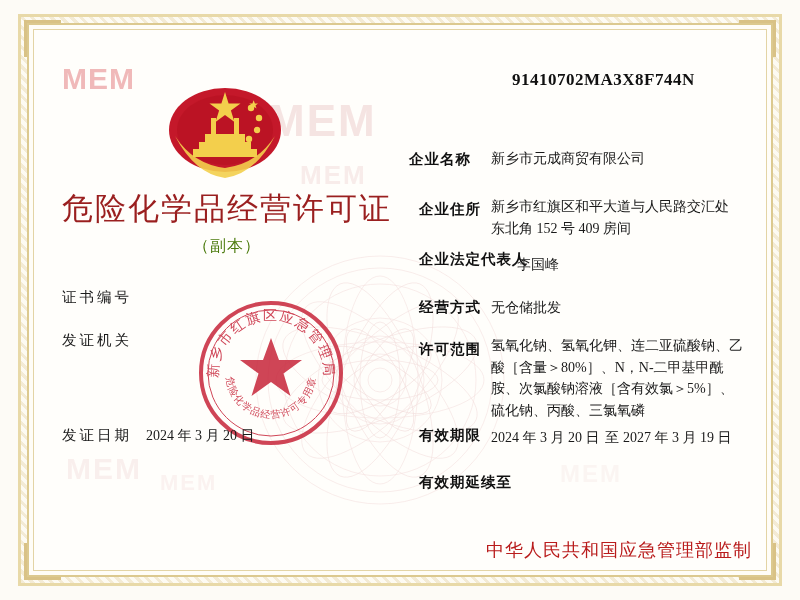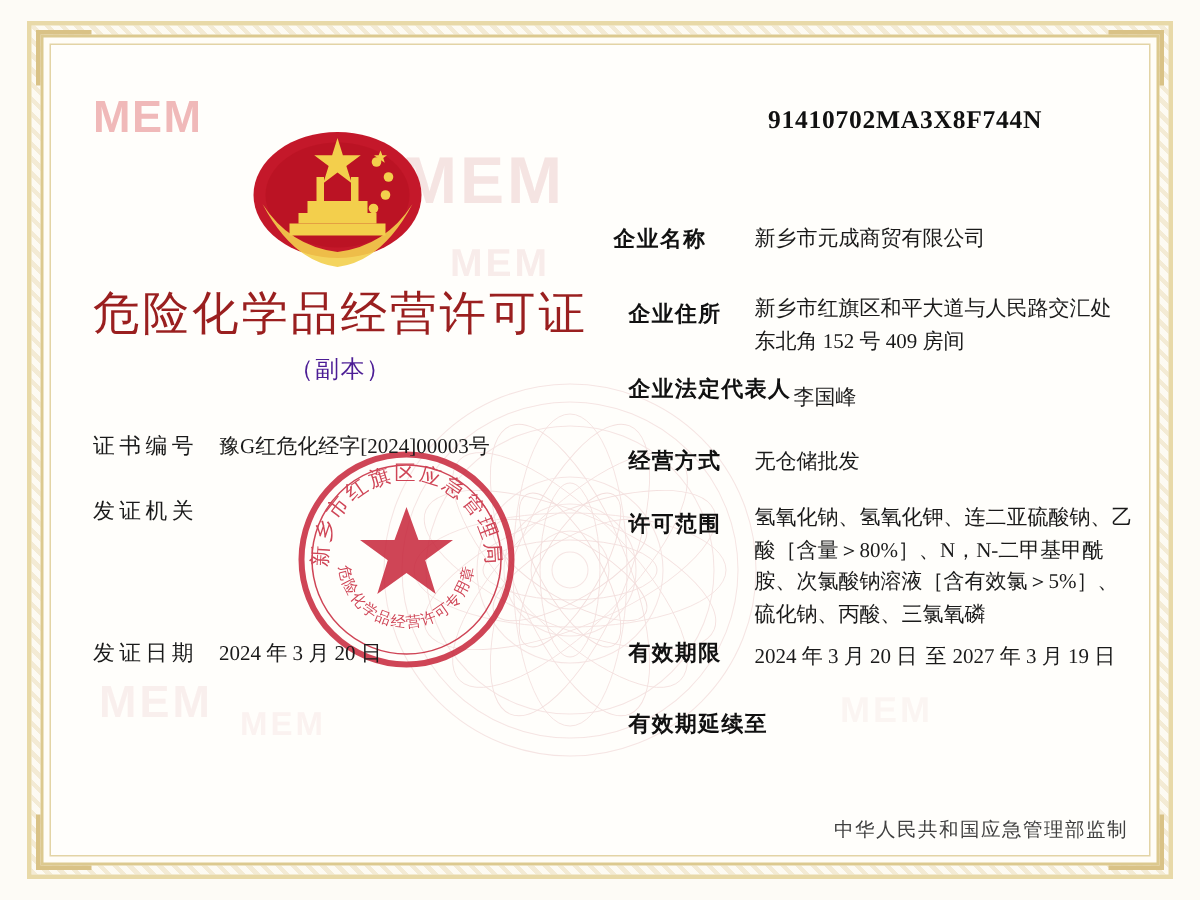--- a/index.html
+++ b/index.html
@@ -125,21 +125,21 @@
     letter-spacing: 2px;
     font-family: "Liberation Serif", serif;
   }
   .sub-title {
     position: absolute;
     left: 62px;
     top: 236px;
     width: 330px;
     text-align: center;
     font-size: 16px;
-    color: #4c1d95;
+    color: #4d7c0f;
     letter-spacing: 1px;
   }
 
   
   .lf-label {
     position: absolute;
     font-size: 14.5px;
     color: #1a1a1a;
     letter-spacing: 3px;
     white-space: nowrap;
@@ -158,21 +158,20 @@
     font-weight: bold;
     color: #111;
     letter-spacing: 1px;
     white-space: nowrap;
   }
   .rf-value {
     position: absolute;
     font-size: 14px;
     color: #1a1a1a;
     white-space: nowrap;
-    margin-left: 12px;
   }
   .rf-value.wrap {
     white-space: normal;
     line-height: 1.55;
   }
 
   .code-line {
     position: absolute;
     left: 415px;
     top: 73px;
@@ -199,22 +198,22 @@
     width: 150px;
     height: 150px;
     pointer-events: none;
     opacity: 0.85;
   }
 
   .footer-note {
     position: absolute;
     right: 48px;
     bottom: 38px;
-    font-size: 13px;
-    color: #404040;
+    font-size: 18px;
+    color: #b91c1c;
     letter-spacing: 1px;
   }
 </style>
 </head>
 <body>
 
 <div id="certificate">
 
   <div class="frame-outer"></div>
   <div class="frame-mid"></div>
@@ -292,21 +291,20 @@
     <path id="sealBottom" d="M 30 75 A 45 45 0 0 0 120 75" fill="none"></path>
     <text fill="#c7253a" font-size="14" font-family="Liberation Serif, serif" letter-spacing="2">
       <textPath href="#sealTop" startOffset="50%" text-anchor="middle">新乡市红旗区应急管理局</textPath>
     </text>
     <text fill="#c7253a" font-size="10" font-family="Liberation Serif, serif" letter-spacing="1">
       <textPath href="#sealBottom" startOffset="50%" text-anchor="middle">危险化学品经营许可专用章</textPath>
     </text>
   </svg>
 
   <div class="lf-label" style="left:62px; top:288px;">证书编号</div>
-  <div class="lf-value" style="left:146px; top:289px;">豫G红危化经字[2024]00003号</div>
 
   <div class="lf-label" style="left:62px; top:331px;">发证机关</div>
   <div class="lf-value" style="left:146px; top:332px;"></div>
 
   <div class="lf-label" style="left:62px; top:426px;">发证日期</div>
   <div class="lf-value" style="left:146px; top:427px;">2024 年 3 月 20 日</div>
 
   <div class="rf-label" style="left:409px; top:150px;">企业名称</div>
   <div class="rf-value" style="left:491px; top:150px;">新乡市元成商贸有限公司</div>
 

